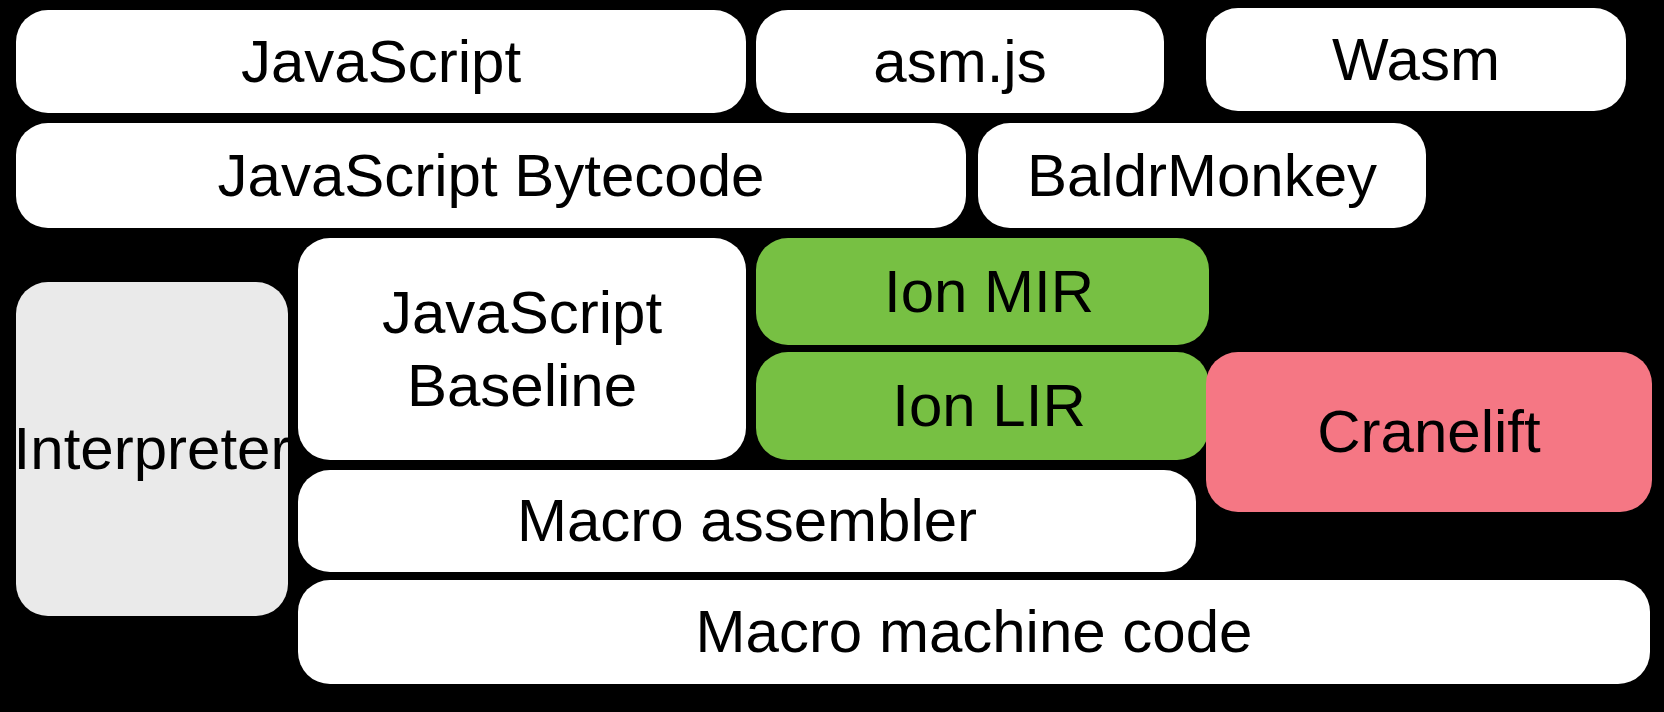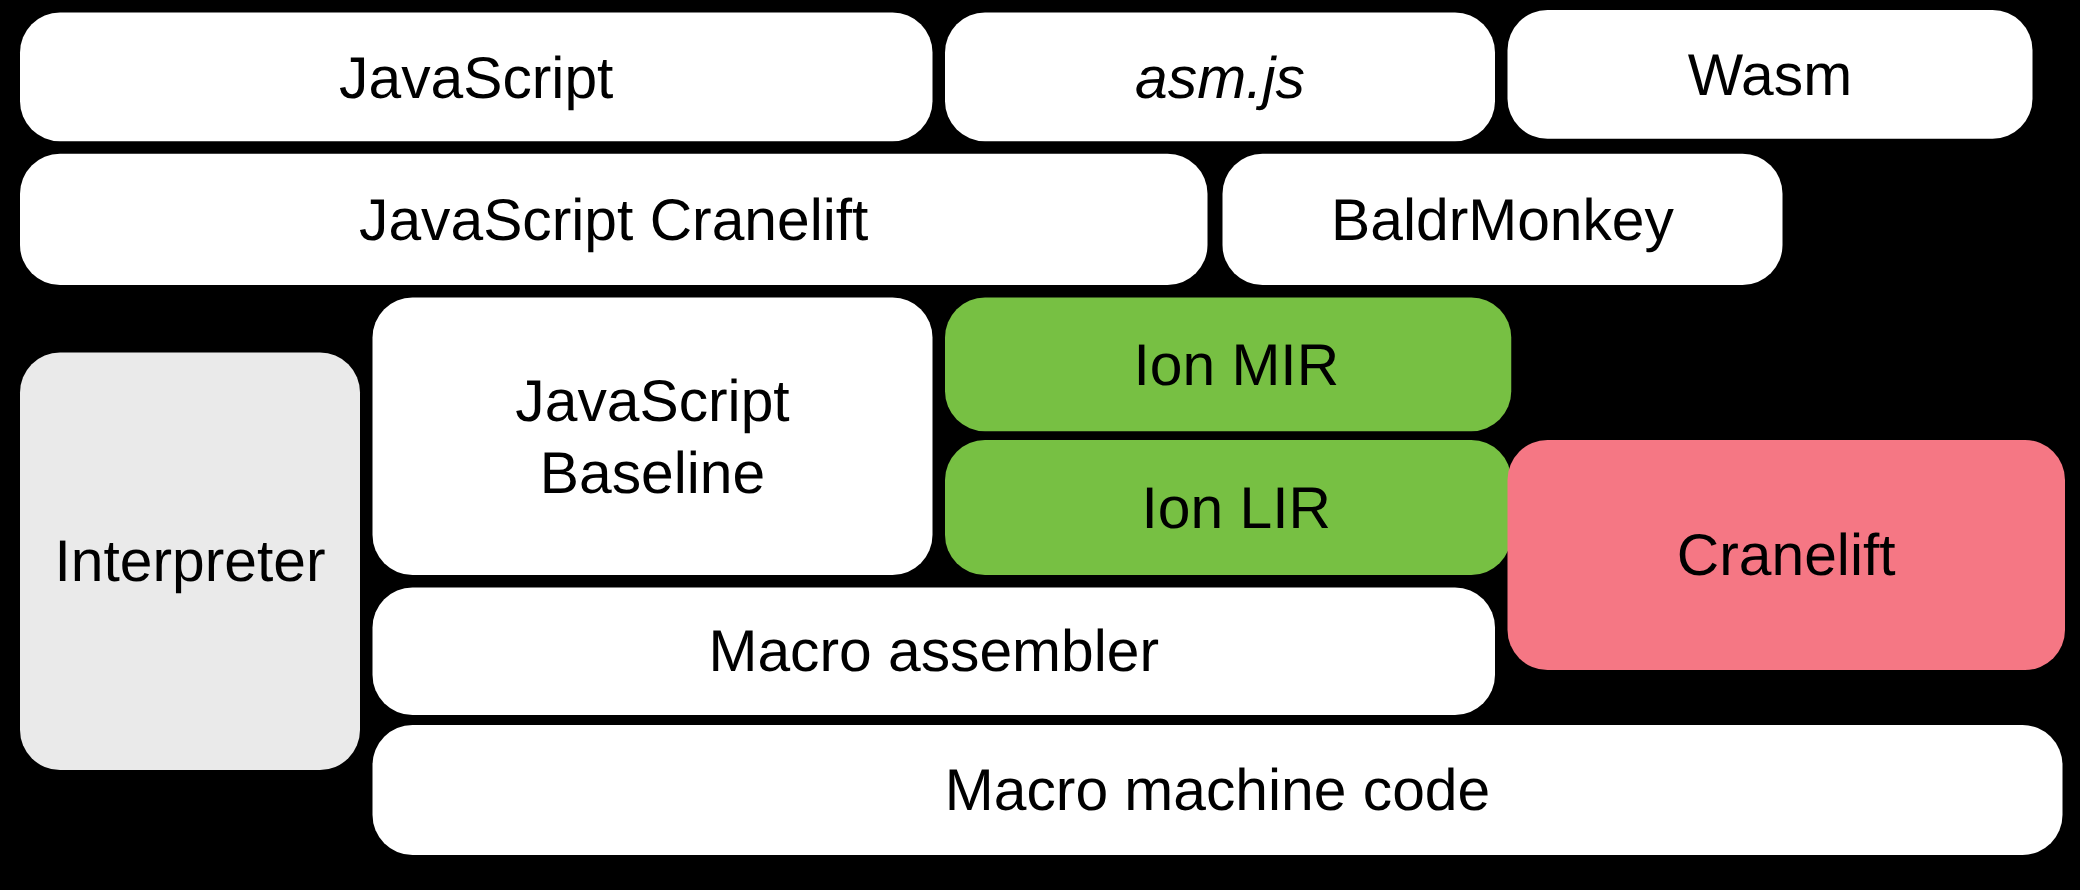--- a/index.html
+++ b/index.html
@@ -13,61 +13,61 @@
     height: 712px;
     background: #000000;
     font-family: "Liberation Sans", sans-serif;
     overflow: hidden;
   }
   .box {
     position: absolute;
     background: #ffffff;
     border-radius: 32px;
     color: #000000;
-    font-size: 47px;
+    font-size: 60px;
     line-height: 1.22;
     display: flex;
     align-items: center;
     justify-content: center;
     text-align: center;
     white-space: pre-line;
   }
   .box.gray  { background: #eaeaea; }
   .box.green { background: #77c043; padding-left: 13px; }
   .box.pink  { background: #f57784; }
 
   
   .b-javascript   { left: 16px;   top: 10px;  width: 730px;  height: 103px; }
-  .b-asmjs        { left: 756px;  top: 10px;  width: 440px;  height: 103px; font-style: italic; }
+  .b-asmjs        { left: 756px;  top: 10px;  width: 408px;  height: 103px; }
   .b-wasm         { left: 1206px; top: 8px;  width: 420px;  height: 103px; }
   
   .b-bytecode     { left: 16px;   top: 123px; width: 950px;  height: 105px; }
   .b-baldrmonkey  { left: 978px;  top: 123px; width: 448px;  height: 105px; }
   
   .b-interpreter  { left: 16px;   top: 238px; width: 272px;  height: 334px; margin-top: 44px; }
   .b-baseline     { left: 298px;  top: 238px; width: 448px;  height: 222px; }
   .b-ionmir       { left: 756px;  top: 238px; width: 440px;  height: 107px; }
   .b-ionlir       { left: 756px;  top: 352px; width: 440px;  height: 108px; }
-  .b-cranelift    { left: 1206px; top: 352px; width: 446px;  height: 184px; }
+  .b-cranelift    { left: 1206px; top: 352px; width: 446px;  height: 160px; }
   
   .b-macroasm     { left: 298px;  top: 470px; width: 898px;  height: 102px; }
   .b-nativecode   { left: 298px;  top: 580px; width: 1352px; height: 104px; }
 </style>
 </head>
 <body>
 
 <div class="canvas">
 
   <div class="box b-javascript">JavaScript</div>
 
   <div class="box b-asmjs">asm.js</div>
 
   <div class="box b-wasm">Wasm</div>
 
-  <div class="box b-bytecode">JavaScript Cranelift</div>
+  <div class="box b-bytecode">JavaScript Bytecode</div>
 
   <div class="box b-baldrmonkey">BaldrMonkey</div>
 
   <div class="box gray b-interpreter">Interpreter</div>
 
   <div class="box b-baseline">JavaScript
 Baseline</div>
 
   <div class="box green b-ionmir">Ion MIR</div>
 

